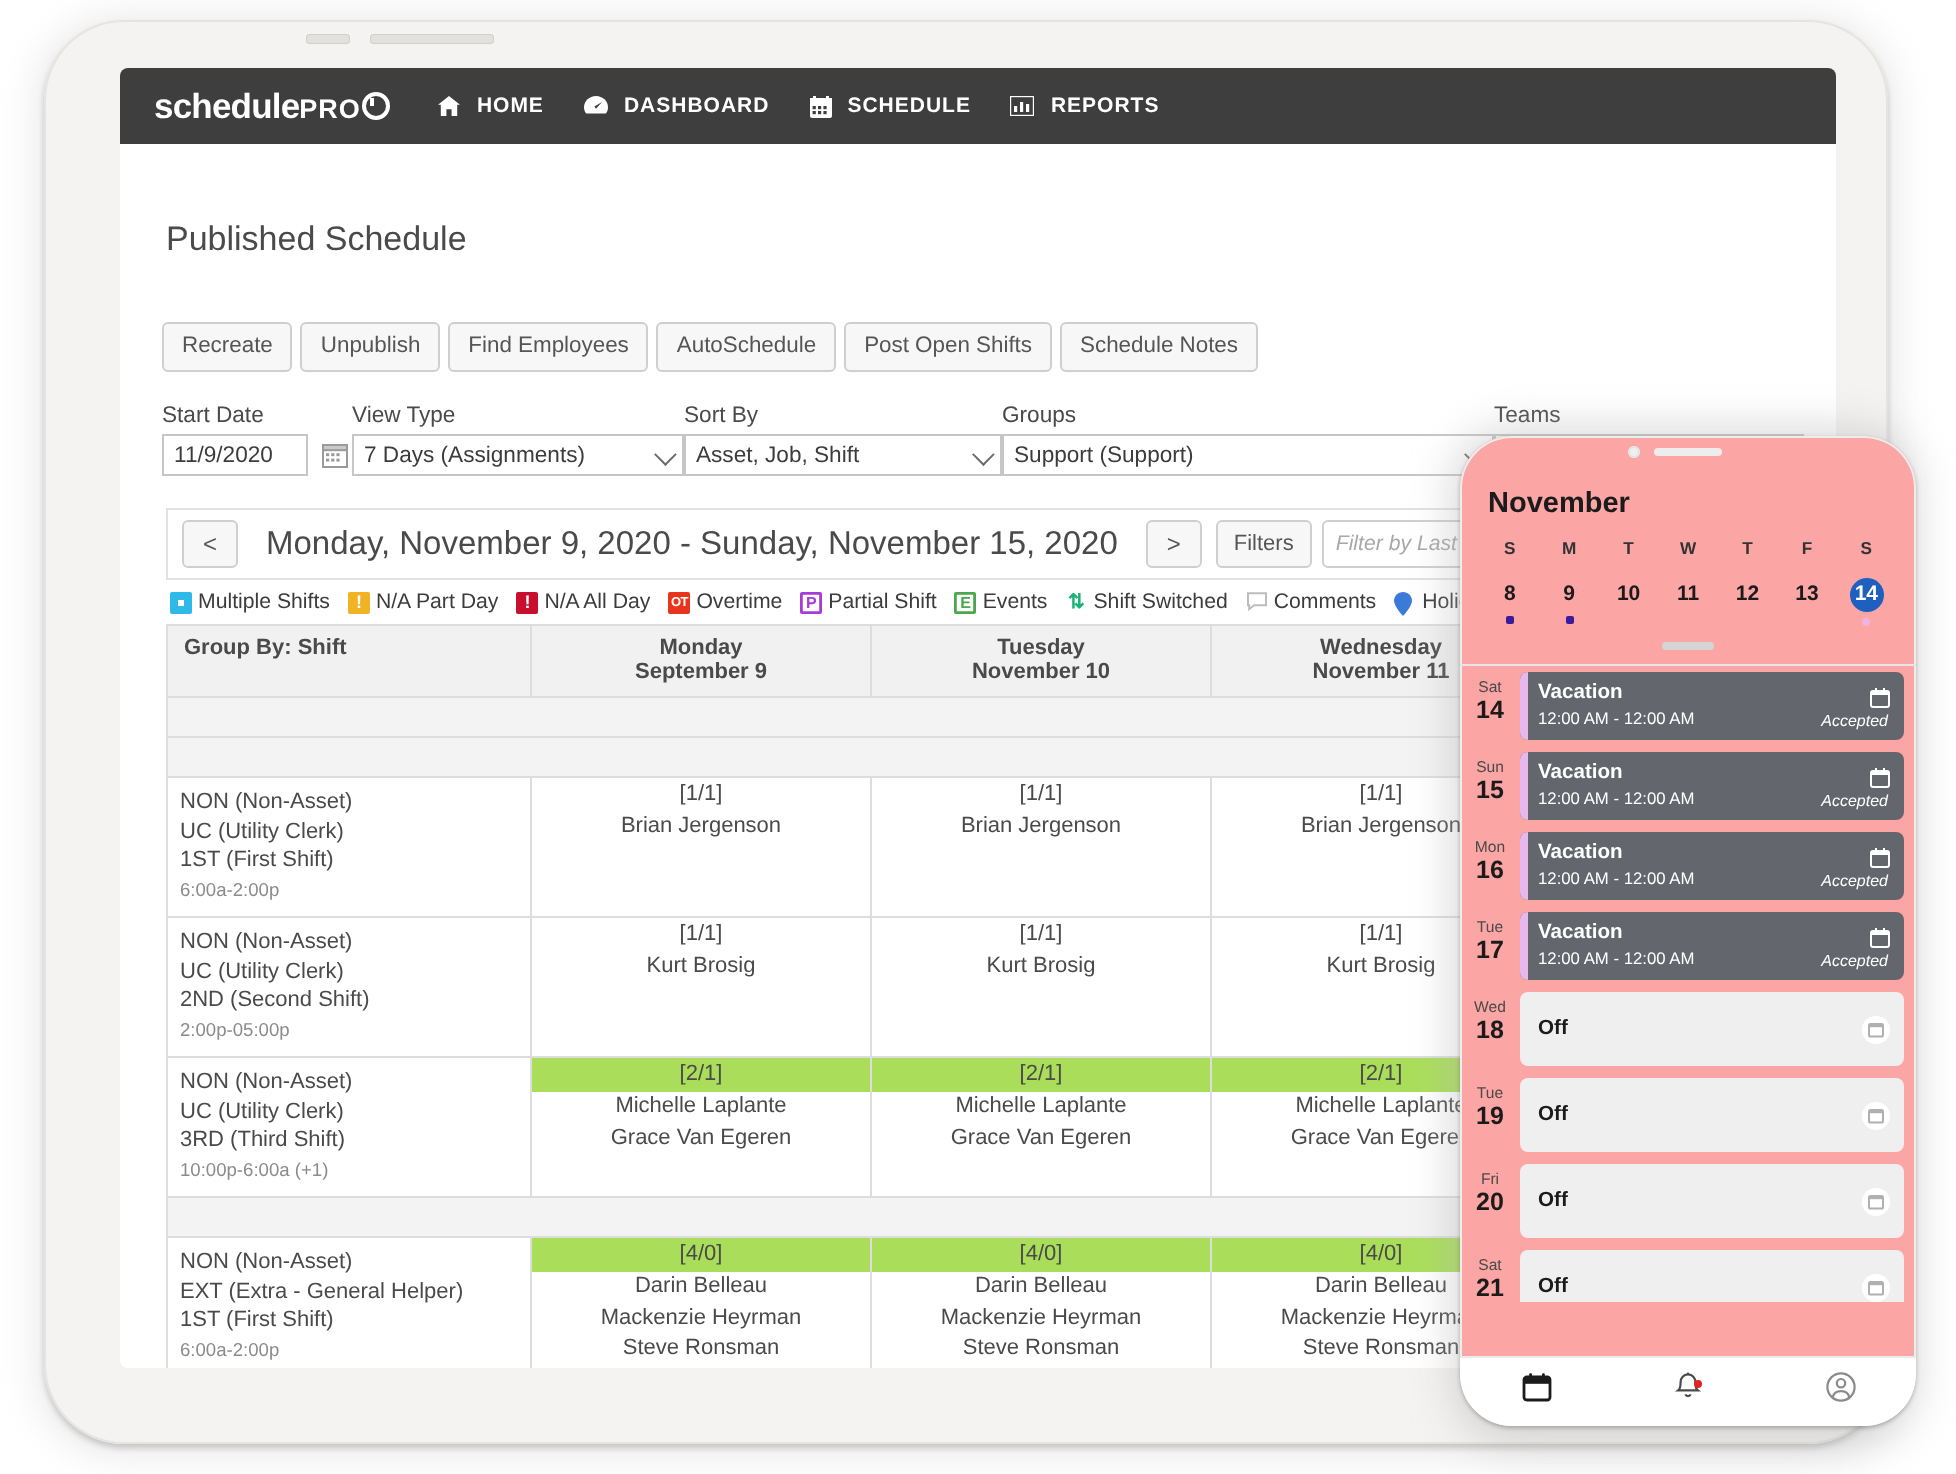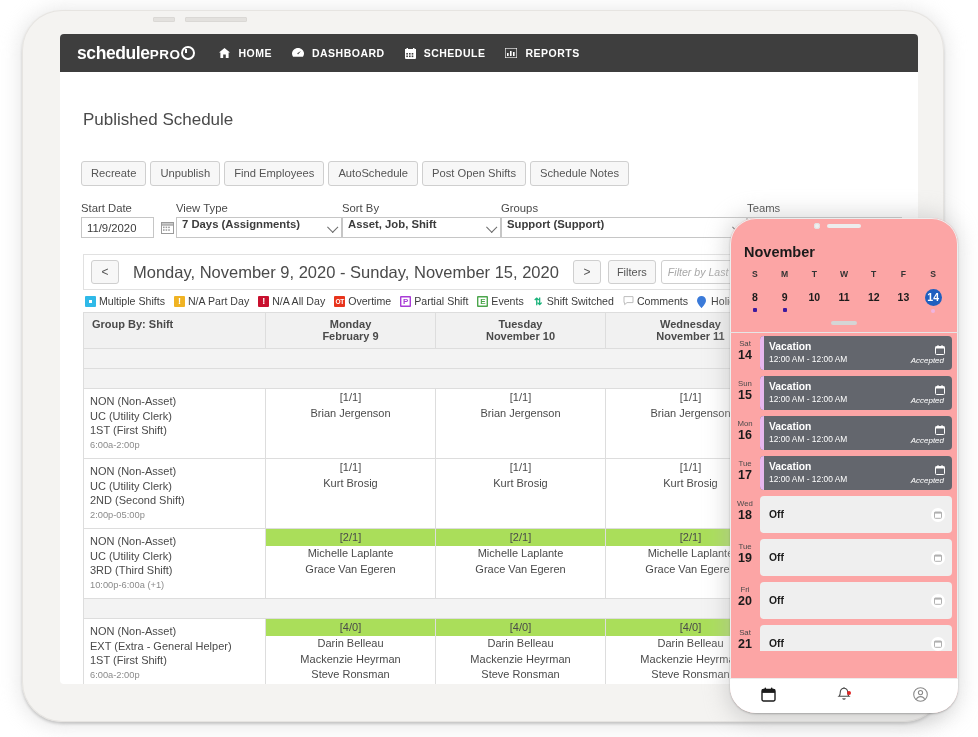--- a/index.html
+++ b/index.html
@@ -50,21 +50,21 @@
   .filters-row{position:absolute;left:21px;top:168px;width:820px;display:flex;align-items:flex-end;gap:0;}
   .fgrp{display:flex;flex-direction:column;}
   .flabel{font-size:11.3px;color:#4a4a4a;margin-bottom:3px;}
   .finput{
     border:1px solid #c6c6c6;background:#fff;height:21px;line-height:21px;
     font-size:11.3px;color:#3c3c3c;padding:0 5px;box-sizing:border-box;
   }
   .fselect{
     border:1px solid #c6c6c6;background:#fff;height:21px;
     font-size:11.3px;color:#3c3c3c;padding:0 16px 0 5px;box-sizing:border-box;
-    display:flex;align-items:flex-start;position:relative;cursor:pointer;font-weight:bold;
+    display:flex;align-items:center;position:relative;cursor:pointer;
   }
   .fselect .chev{position:absolute;right:5px;top:6px;width:7px;height:7px;
     border-right:1.3px solid #6b6b6b;border-bottom:1.3px solid #6b6b6b;transform:rotate(45deg) translateY(-1px);}
   .cal-ico{width:18px;height:21px;display:flex;align-items:center;justify-content:center;margin-left:4px;cursor:pointer;}
 
   
   .sched{position:absolute;left:23px;top:220px;width:812px;}
   .datebar{
     height:36px;border:1px solid #e1e1e1;background:#fff;display:flex;align-items:center;
     box-sizing:border-box;
@@ -322,21 +322,21 @@
               <col style="width:170px">
               <col style="width:170px">
               <col style="width:170px">
               <col style="width:120px">
             </colgroup>
           <tbody>
               <tr>
             <th class="hcell first">Group By: Shift</th>
             <th class="hcell">
               <div>Monday</div>
-              <div>February 9</div>
+              <div>September 9</div>
             </th>
             <th class="hcell">
               <div>Tuesday</div>
               <div>November 10</div>
             </th>
             <th class="hcell">
               <div>Wednesday</div>
               <div>November 11</div>
             </th>
             <th class="hcell"></th>

